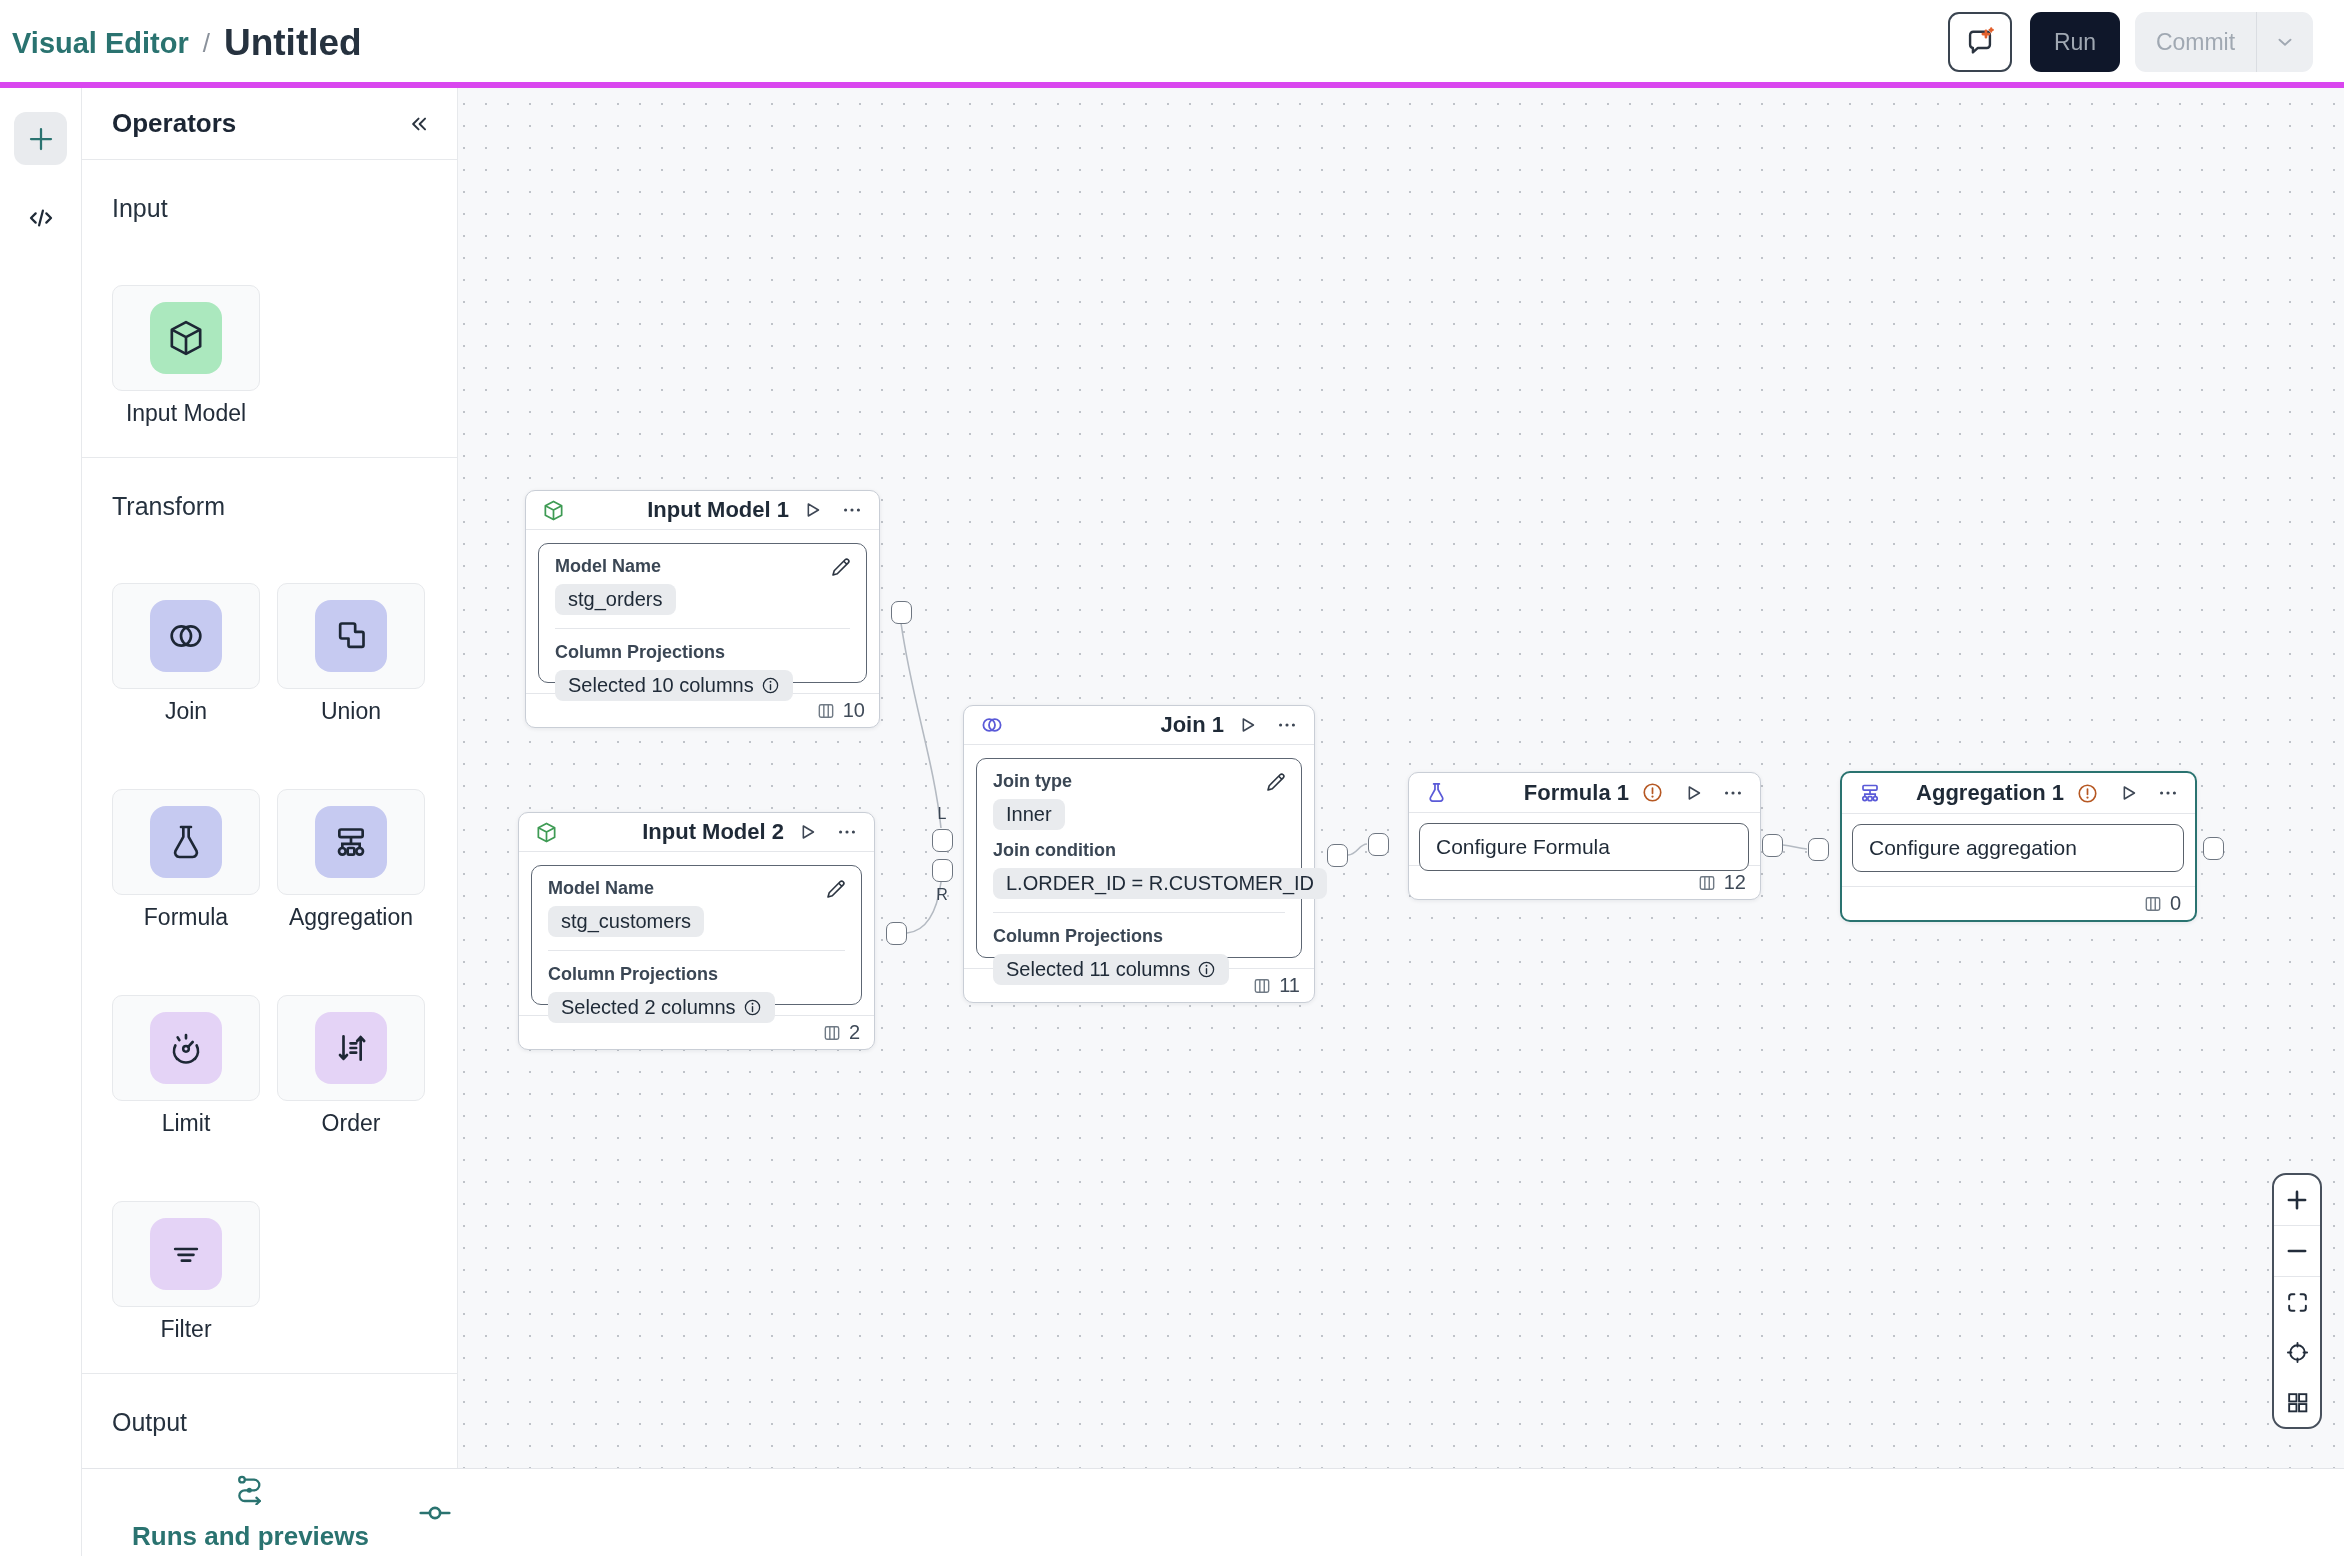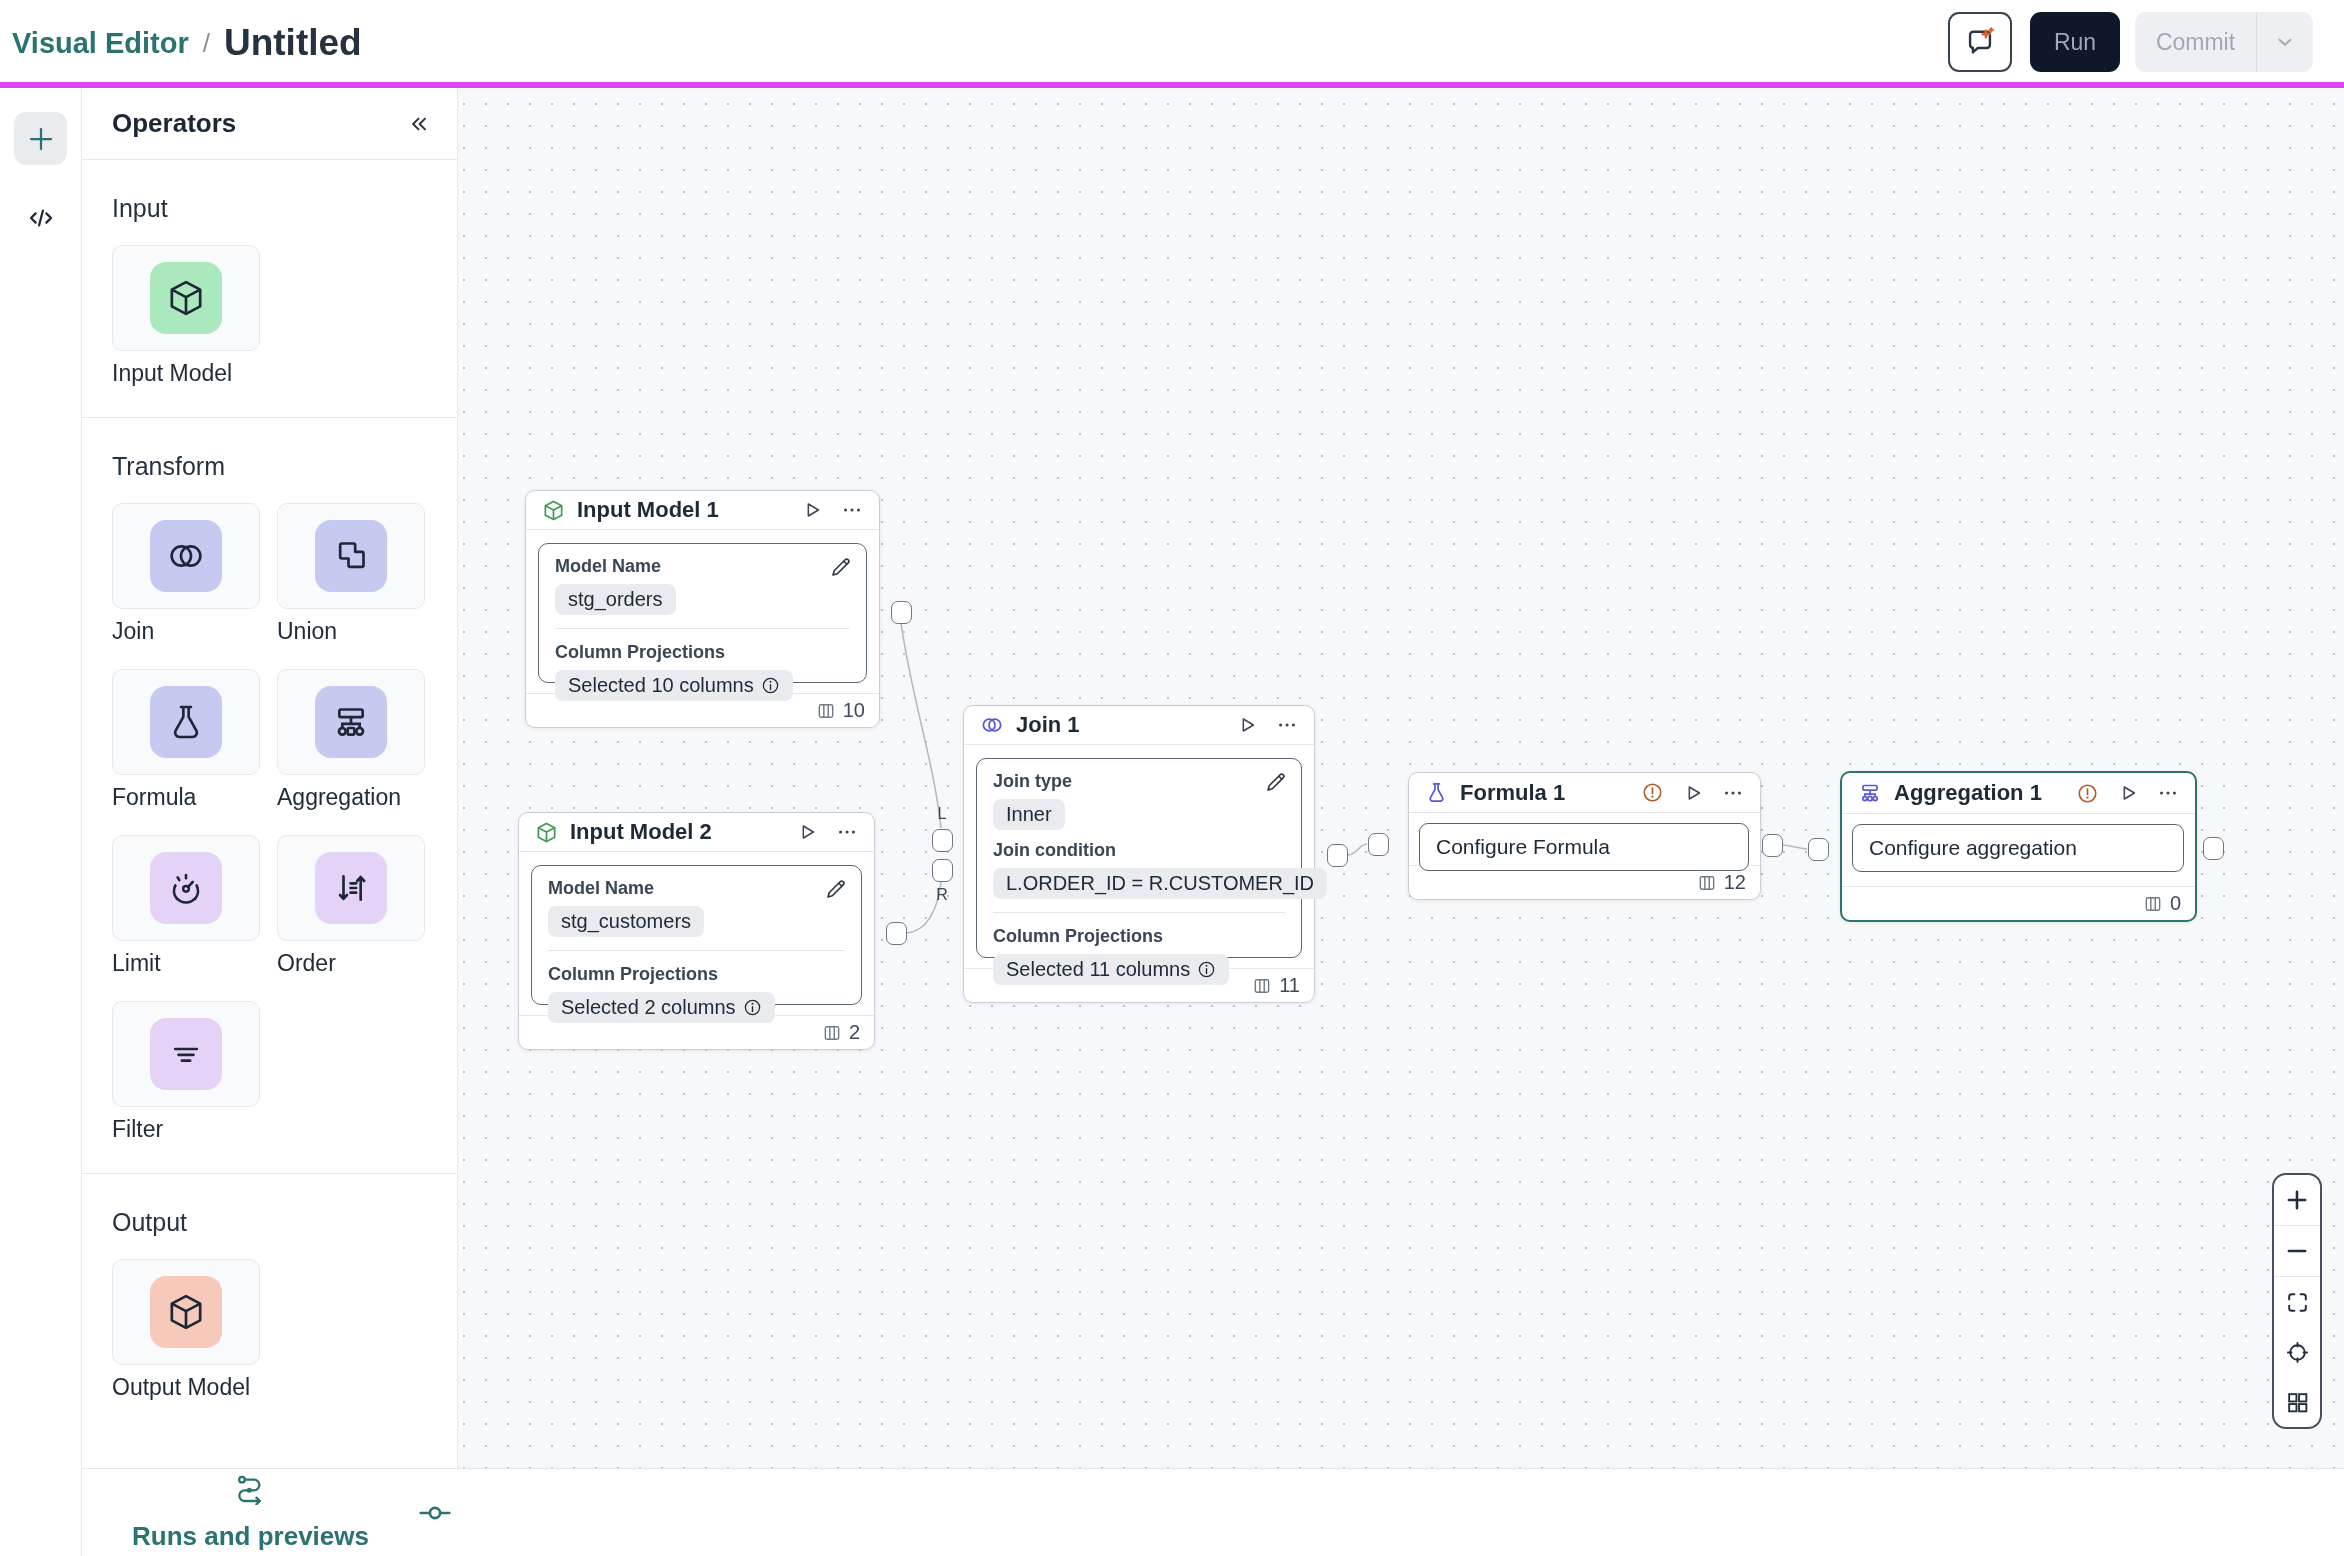--- a/index.html
+++ b/index.html
@@ -25,35 +25,35 @@
   .rail-add { position:absolute; left:14px; top:24px; width:53px; height:53px; border-radius:12px; background:#e9ebee; display:flex; align-items:center; justify-content:center; }
   .rail-code { position:absolute; left:14px; top:112px; width:53px; height:36px; display:flex; align-items:center; justify-content:center; }
   
   .sidebar { position:absolute; left:82px; top:88px; width:376px; height:1380px; background:#fff; border-right:1px solid #e7e9ec; z-index:8; }
   .sb-head { height:72px; display:flex; align-items:center; justify-content:space-between; padding:0 26px 0 30px; border-bottom:1px solid #e7e9ec; }
   .sb-title { font-size:26px; font-weight:700; color:#1c2634; }
   .sb-section { padding:34px 0 30px 30px; border-bottom:1px solid #e7e9ec; }
   .sb-section:last-child { border-bottom:none; }
   .sb-sec-label { font-size:25px; font-weight:400; color:#26323f; margin-bottom:22px; }
   .op-grid { display:grid; grid-template-columns:148px 148px; column-gap:17px; row-gap:24px; }
-  .op-item { display:flex; flex-direction:column; align-items:flex-start; }
+  .op-item { display:flex; flex-direction:column; align-items:center;margin-top:40px; }
   .op-card { width:148px; height:106px; background:#f9fafb; border:1px solid #e7e9ec; border-radius:10px; display:flex; align-items:center; justify-content:center; }
   .op-icon { width:72px; height:72px; border-radius:16px; display:flex; align-items:center; justify-content:center; }
   .op-label { margin-top:9px; font-size:23px; color:#222c39; }
   .bg-green { background:#abe8be; } .bg-blue { background:#c6caf1; } .bg-purple { background:#e4d3f6; } .bg-salmon { background:#f6c9bb; }
   
   .canvas { position:absolute; left:458px; top:88px; width:1886px; height:1380px;
     background-color:#f7f8fa;
     background-image:radial-gradient(circle, #bfc3c9 1.4px, transparent 1.5px);
     background-size:22px 22px; background-position:17px 27px; z-index:1; }
   .edges { position:absolute; left:0; top:0; width:2344px; height:1556px; z-index:2; pointer-events:none; }
   
   .node { position:absolute; background:#fff; border:1.5px solid #c9ced6; border-radius:10px; box-shadow:0 1px 4px rgba(16,24,40,.08); z-index:3; display:flex; flex-direction:column; }
   .node.selected { border:2.5px solid #2a7370; }
-  .node-header { height:39px; flex:0 0 39px; display:flex; align-items:center; gap:12px; padding:0 16px; border-bottom:1px solid #e4e6ea; }
+  .node-header { height:39px; flex:0 0 39px; display:flex; align-items:center; gap:12px; padding:0 16px; border-bottom:1px solid #e4e6ea;text-align:right; }
   .node-title { font-size:22px; font-weight:700; color:#1f2a37; flex:1; }
   .hdr-icons { display:flex; align-items:center; gap:18px; }
   .node-body { flex:1; position:relative; }
   .body-card { position:absolute; left:12px; right:12px; top:13px; bottom:10px; background:#fff; border:1.3px solid #5d6673; border-radius:10px; padding:12px 16px; }
   .field-label { font-size:18px; font-weight:700; color:#3a4654; display:block; }
   .chip { display:inline-flex; align-items:center; gap:7px; background:#e9ebee; border-radius:8px; padding:4px 13px; margin-top:7px; font-size:20px; color:#202b38; white-space:nowrap; }
   .card-divider { border-top:1px solid #e4e6ea; margin:13px 0; }
   .node-footer { flex:0 0 34px; border-top:1px solid #e4e6ea; display:flex; align-items:center; justify-content:flex-end; gap:7px; padding:0 14px; font-size:20px; color:#3f4a58; }
   .cfg-btn { position:absolute; left:10px; right:11px; top:10px; height:48px; background:#fff; border:1.4px solid #59616b; border-radius:9px; display:flex; align-items:center; padding:0 16px; font-size:21px; color:#1f2a37; }
   .pencil { position:absolute; right:13px; top:11px; }

